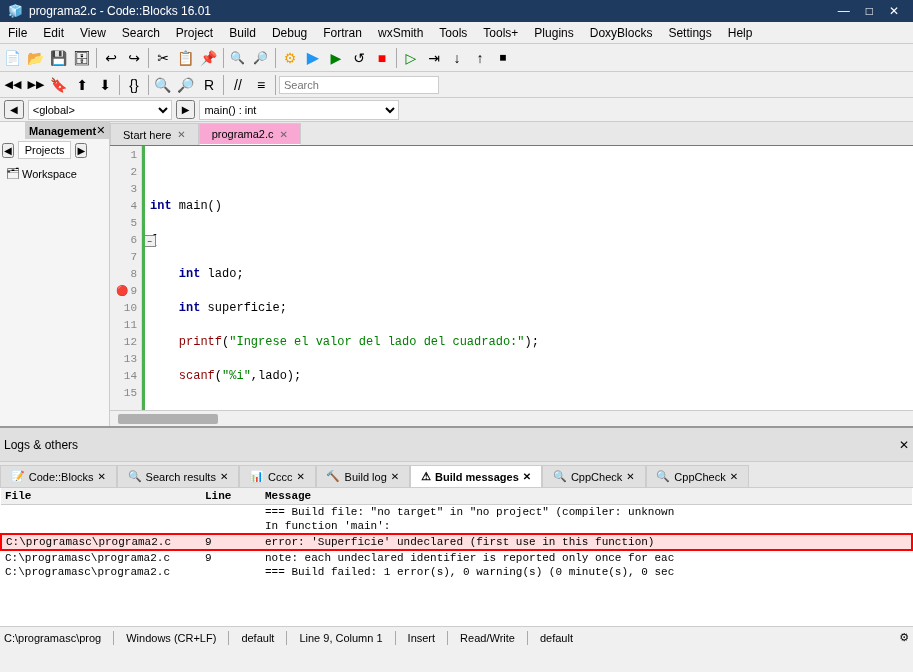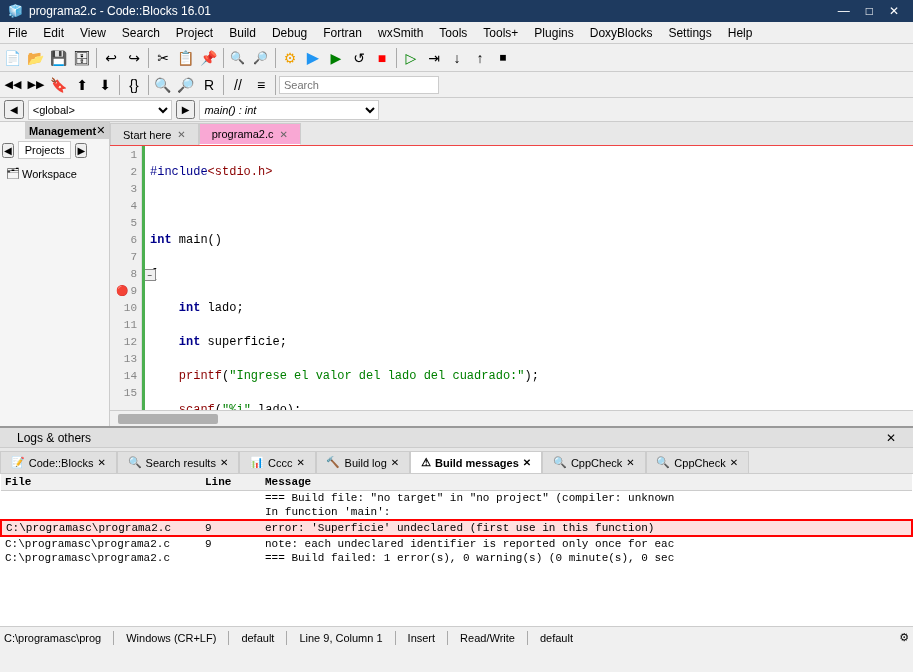--- a/index.html
+++ b/index.html
@@ -53,21 +53,21 @@
     #code-content { flex: 1; overflow: auto; padding: 0 8px; line-height: 17px; white-space: pre; padding-top: 1px; }
     .code-line { min-height: 17px; }
     .kw { color: #00008b; font-weight: bold; }
     
     
     #hscroll { height: 16px; background: #f0f0f0; border-top: 1px solid #ccc; display: flex; align-items: center; }
     #hscroll-bar { width: 200px; height: 12px; background: #d0d0d0; margin: 2px 8px; }
     
     
     #bottom-panel { height: 200px; border-top: 2px solid #999; background: white; display: flex; flex-direction: column; }
-    #bottom-header { background: #e0e0e0; height: 20px; display: flex; align-items: center; padding: 0 17px; border-bottom: 1px solid #ccc; }
+    #bottom-header { background: #e0e0e0; height: 34px; display: flex; align-items: center; padding: 0 4px; border-bottom: 1px solid #ccc; }
     #bottom-tabs { background: #e8e8e8; height: 26px; display: flex; align-items: flex-end; border-bottom: 1px solid #ccc; overflow: hidden; }
     .bottom-tab { padding: 2px 10px; font-size: 11px; cursor: pointer; background: #e0e0e0; border: 1px solid #ccc; border-bottom: none; height: 22px; display: flex; align-items: center; gap: 4px; white-space: nowrap; }
     .bottom-tab.active { background: white; font-weight: bold; }
     .bottom-tab .tab-close { font-size: 10px; cursor: pointer; }
     #bottom-content { flex: 1; overflow: auto; }
     #build-table { width: 100%; border-collapse: collapse; font-size: 11px; font-family: 'Courier New', monospace; }
     #build-table td { padding: 1px 4px; vertical-align: top; }
     #build-table th { padding: 2px 4px; text-align: left; font-weight: bold; background: #f0f0f0; border-bottom: 1px solid #ccc; }
     .col-file { width: 200px; }
     .col-line { width: 60px; }
@@ -157,21 +157,21 @@
   <div class="tb-separator"></div>
   <input type="text" style="height: 18px; width: 160px; font-size: 11px; border: 1px solid rgb(204, 204, 204); padding: 0px 4px;" placeholder="Search">
 </div>
 
 <div id="locationbar">
   <button class="loc-arrow">◀</button>
   <select class="loc-select" style="width:144px;">
     <option>&lt;global&gt;</option>
   </select>
   <button class="loc-arrow">▶</button>
-  <select class="loc-select" style="width:180px;font-style:italic;">
+  <select class="loc-select" style="width:200px;">
     <option>main() : int</option>
   </select>
 </div>
 
 <div id="main" style="height: 304px;">
 
   <div id="sidebar">
     <div id="sidebar-header">
       <span>Management</span>
       <button style="background:none;border:none;cursor:pointer;font-size:11px;">✕</button>
@@ -215,21 +215,20 @@
         <div style="line-height:17px;">10</div>
         <div style="line-height:17px;">11</div>
         <div style="line-height:17px;">12</div>
         <div style="line-height:17px;">13</div>
         <div style="line-height:17px;">14</div>
         <div style="line-height:17px;">15</div>
       </div>
       <div style="position:relative; flex:1; overflow:hidden; display:flex;">
         <div style="position:absolute; left:0; top:0; width:3px; bottom:0; background:#4caf50; z-index:1;"></div>
         <div id="code-content" style="padding-left: 8px;">
-<div class="code-line"><span style="color:#00008b;">#include</span><span style="color:#8b0000;">&lt;stdio.h&gt;</span></div>
 <div class="code-line">&nbsp;</div>
 <div class="code-line"><span class="kw">int</span> main()</div>
 <div class="code-line"><span style="position:relative;">{<span style="position:absolute; left:-6px; top:2px; width:12px; height:12px; border:1px solid #888; background:#f0f0f0; display:inline-flex; align-items:center; justify-content:center; font-size:8px; cursor:pointer;">−</span></span></div>
 <div class="code-line">&nbsp;&nbsp;&nbsp;&nbsp;<span class="kw">int</span> lado;</div>
 <div class="code-line">&nbsp;&nbsp;&nbsp;&nbsp;<span class="kw">int</span> superficie;</div>
 <div class="code-line">&nbsp;&nbsp;&nbsp;&nbsp;<span style="color:#8b0000;">printf</span>(<span style="color:#008000;">"Ingrese el valor del lado del cuadrado:"</span>);</div>
 <div class="code-line">&nbsp;&nbsp;&nbsp;&nbsp;<span style="color:#8b0000;">scanf</span>(<span style="color:#008000;">"%i"</span>,lado);</div>
 
 
 

